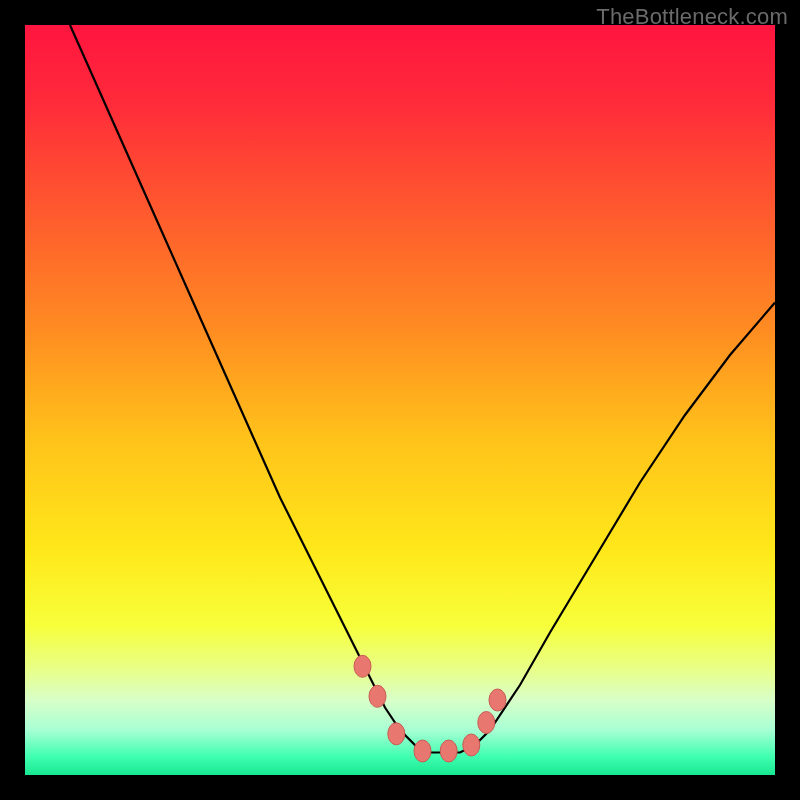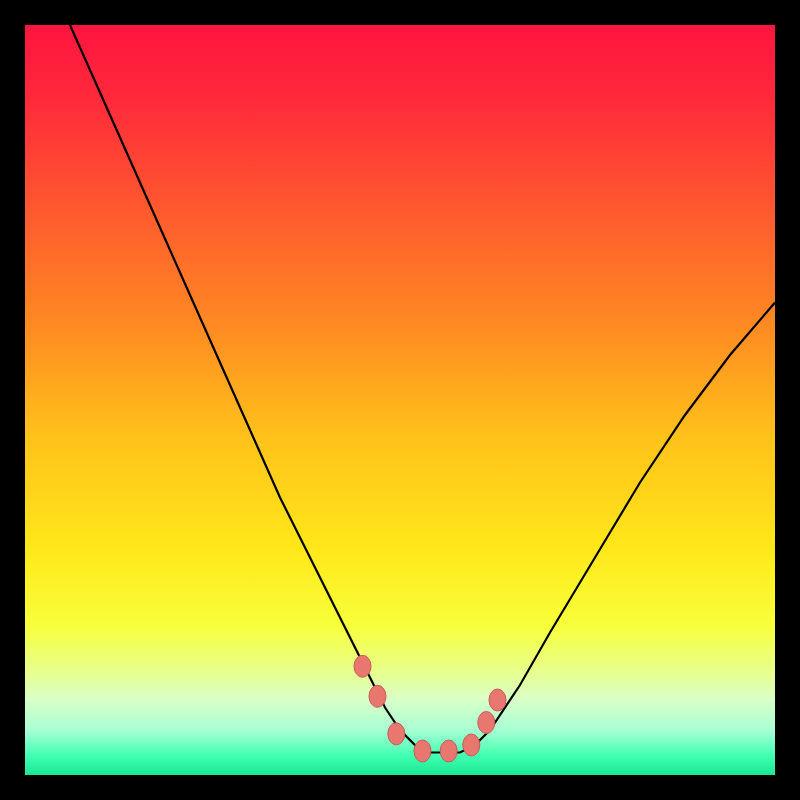--- a/index.html
+++ b/index.html
@@ -87,14 +87,15 @@
           <ellipse cx="397.5" cy="726.0" rx="8.5" ry="11" fill="#e8776f" stroke="#c85a52" stroke-width="1"></ellipse>
           <ellipse cx="423.7" cy="726.0" rx="8.5" ry="11" fill="#e8776f" stroke="#c85a52" stroke-width="1"></ellipse>
           <ellipse cx="446.3" cy="720.0" rx="8.5" ry="11" fill="#e8776f" stroke="#c85a52" stroke-width="1"></ellipse>
           <ellipse cx="461.3" cy="697.5" rx="8.5" ry="11" fill="#e8776f" stroke="#c85a52" stroke-width="1"></ellipse>
           <ellipse cx="472.5" cy="675.0" rx="8.5" ry="11" fill="#e8776f" stroke="#c85a52" stroke-width="1"></ellipse>
         </g>
     </svg>
 
   </div>
 
+  <div class="watermark">TheBottleneck.com</div>
 
 </div>
 
 </body></html>

